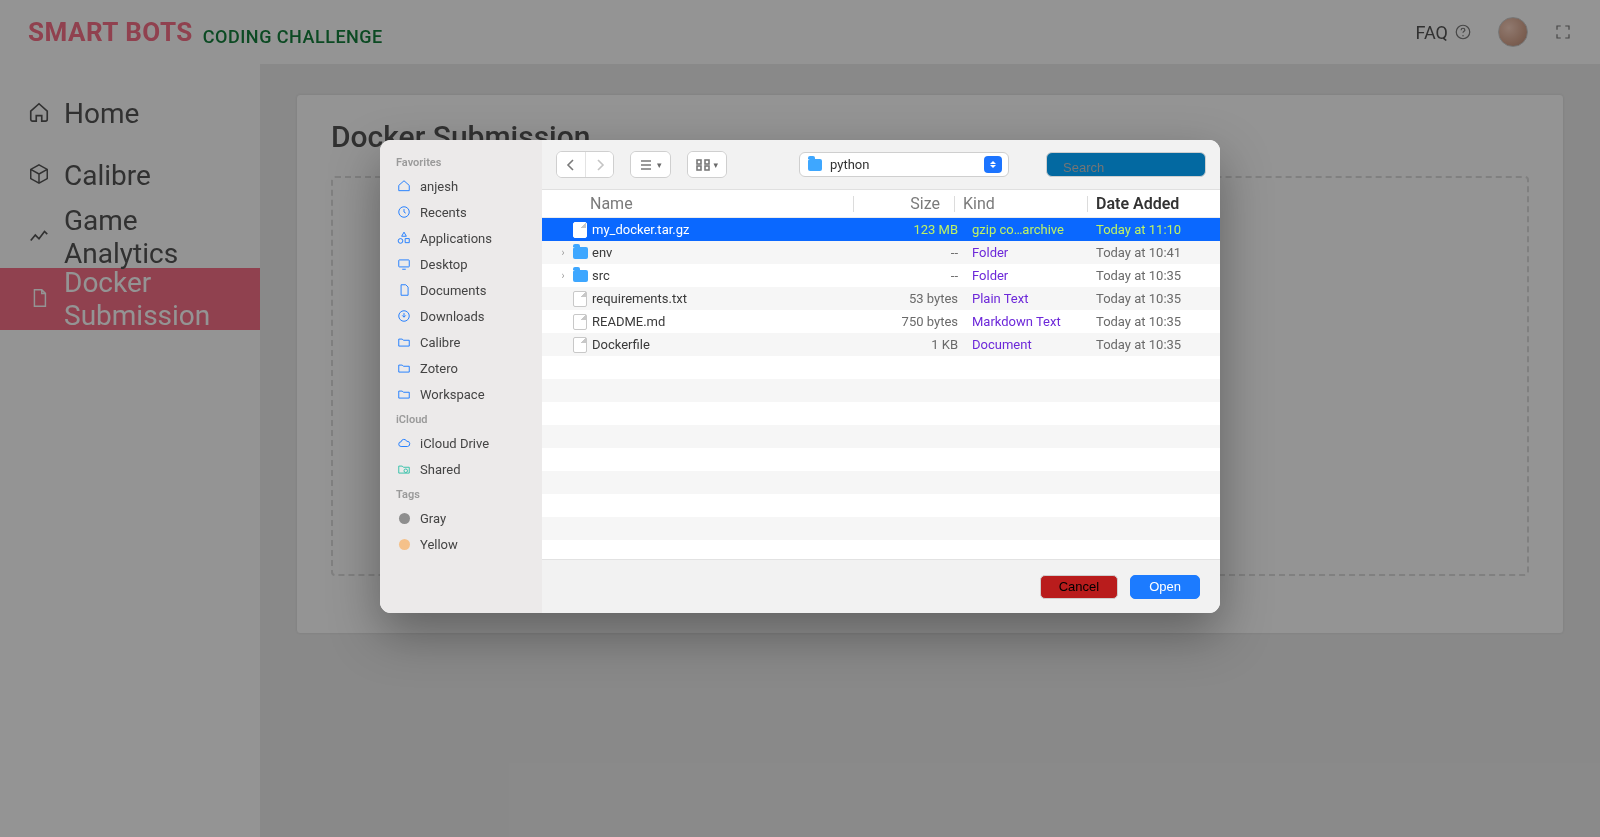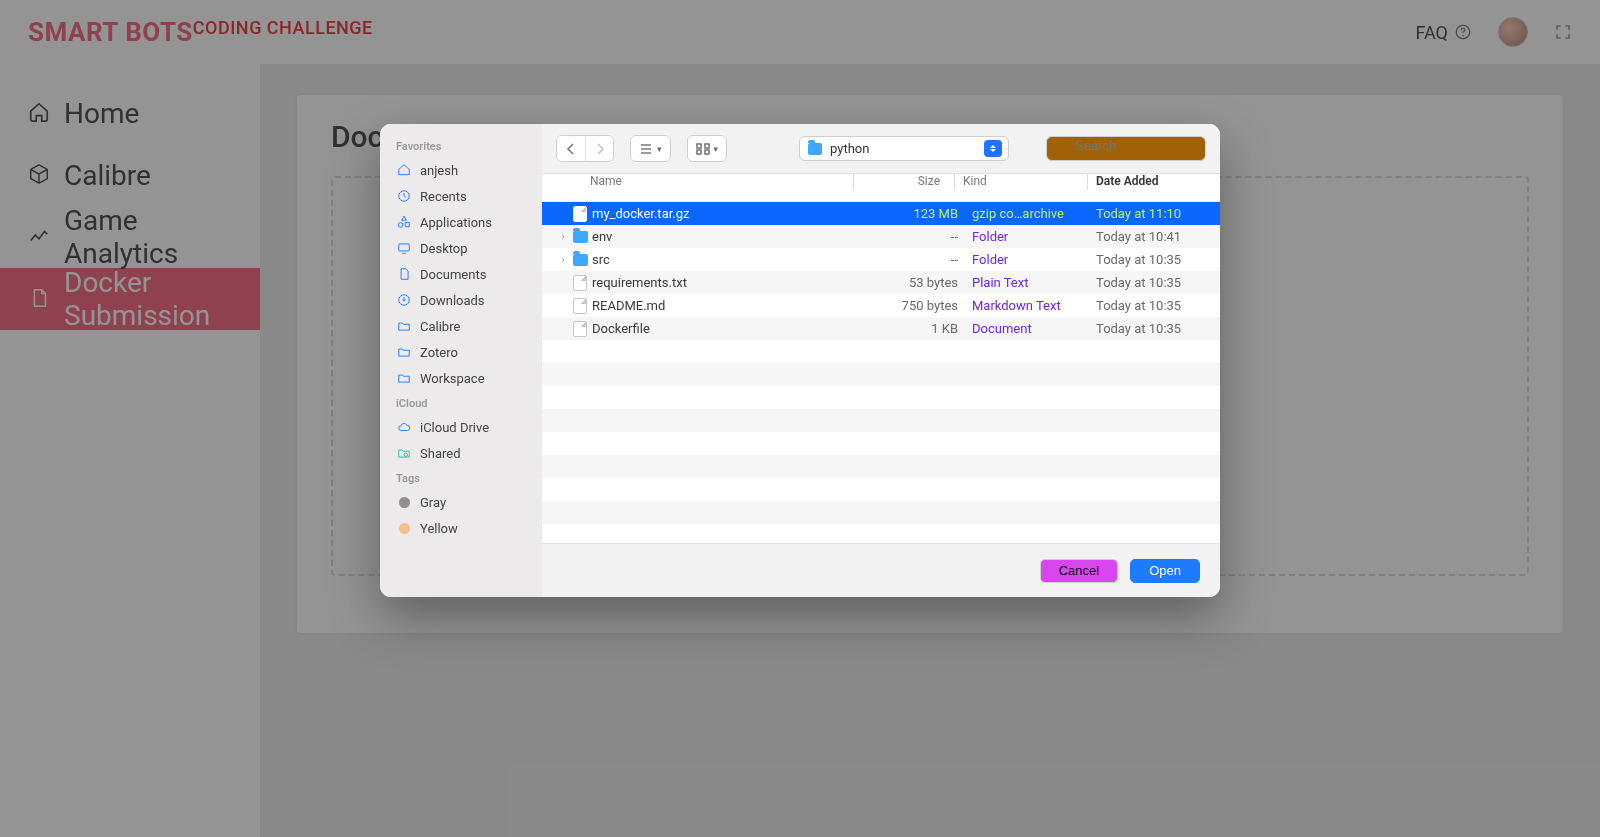--- a/index.html
+++ b/index.html
@@ -14,23 +14,23 @@
     --mac-sidebar-bg: #eceaea;
     --mac-row-alt: #f6f6f6;
     --mac-row-sel: #0a68ff;
   }
   * { box-sizing: border-box; }
   html, body { margin:0; padding:0; height:100%; font-family: -apple-system, BlinkMacSystemFont, "Segoe UI", Roboto, Helvetica, Arial, sans-serif; }
   body { width:1600px; height:837px; overflow:hidden; background: var(--page-bg); position:relative; }
 
   
   .header { height:64px; display:flex; align-items:center; padding:0 28px; background: var(--header-bg); }
-  .brand { display:flex; align-items:flex-start; }
+  .brand { display:flex; align-items:flex-end; gap:10px; }
   .brand-strong { color: var(--accent-pink); font-weight:700; font-size:26px; letter-spacing:0.5px; }
-  .brand-sub { color:#ef4444; font-weight:500; font-size:18px; letter-spacing:0.5px; }
+  .brand-sub { color:#15803d; font-weight:500; font-size:18px; letter-spacing:0.5px; }
   .header-spacer { flex:1; }
   .header-right { display:flex; align-items:center; gap:26px; color:#555; }
   .faq { display:flex; align-items:center; gap:6px; font-size:18px;margin-left:29px; }
   .avatar { width:30px; height:30px; border-radius:50%; background: radial-gradient(circle at 35% 35%, #f9d2c0, #d8a790 60%, #b98d7b); border:1px solid #ccc; }
   .expand-icon svg { display:block; }
 
   
   .layout { display:flex; height:calc(100% - 64px); }
   .sidebar { width:260px; background: var(--sidebar-bg); padding-top:18px; }
   .nav-item { display:flex; align-items:center; gap:14px; padding:0 28px; height:62px; font-size:28px; color:#555; cursor:pointer; }
@@ -40,21 +40,21 @@
   
   .main { flex:1; background:#ededed; padding:30px 36px; position:relative; overflow:auto; }
   .card { background:#fff; border:1px solid #e3e3e3; border-radius:4px; padding:24px 34px; min-height:540px; box-shadow:0 0 0 1px rgba(0,0,0,0.02); }
   .card h1 { margin:0 0 22px 0; font-size:30px; font-weight:500; color:#555; }
   .card-inner { border:2px dashed #dcdcdc; border-radius:4px; height:400px; }
 
   
   .dim { position:absolute; inset:0; background:rgba(0,0,0,0.42); z-index:10; }
 
   
-  .dialog { position:absolute; top:124px; left:50%; transform:translateX(-50%); width:840px; height:473px; background:#fff; border-radius:11px; box-shadow:0 20px 50px rgba(0,0,0,0.35); z-index:20; display:flex; overflow:hidden; }
+  .dialog { position:absolute; top:140px; left:50%; transform:translateX(-50%); width:840px; height:473px; background:#fff; border-radius:11px; box-shadow:0 20px 50px rgba(0,0,0,0.35); z-index:20; display:flex; overflow:hidden; }
 
   .mac-sidebar { width:162px; background: var(--mac-sidebar-bg); display:flex; flex-direction:column; padding:10px 0 0 0; font-size:13px; color:#444; overflow:hidden; }
   .mac-sb-section { padding:6px 16px 4px; font-size:11px; font-weight:600; color:#9a9a9a; }
   .mac-sb-item { display:flex; align-items:center; gap:8px; padding:5px 12px 5px 16px; cursor:pointer; }
   .mac-sb-item .icn { width:16px; height:16px; display:flex; align-items:center; justify-content:center; }
   .mac-sb-item .tagdot { width:11px; height:11px; border-radius:50%; }
 
   .mac-main { flex:1; display:flex; flex-direction:column; }
   .mac-toolbar { height:50px; background: var(--mac-panel-bg); border-bottom:1px solid #e0e0e0; display:flex; align-items:center; padding:0 14px; gap:16px; }
   .seg { display:flex; border:1px solid #cfcfcf; border-radius:6px; overflow:hidden; background:#fff; }
@@ -66,24 +66,24 @@
 
   .path-pill { display:flex; align-items:center; gap:8px; border:1px solid #cfcfcf; border-radius:6px; background:#fff; height:25px; padding:0 6px 0 8px; min-width:210px; }
   .path-pill .fld { width:14px; height:12px; background:#3ea7ff; border-radius:2px; position:relative; }
   .path-pill .fld::before { content:""; position:absolute; top:-3px; left:0; width:7px; height:3px; background:#3ea7ff; border-radius:2px 2px 0 0; }
   .path-pill .sel { margin-left:auto; width:18px; height:17px; border-radius:4px; background:#1c74ff; display:flex; flex-direction:column; align-items:center; justify-content:center; gap:1px; }
   .path-pill .sel .tri { width:0;height:0;border-left:3px solid transparent;border-right:3px solid transparent; }
   .path-pill .sel .up { border-bottom:3px solid #fff; }
   .path-pill .sel .dn { border-top:3px solid #fff; }
 
   .spacer { flex:1; }
-  .searchbox { display:flex; align-items:flex-start; gap:6px; border:1px solid #cfcfcf; border-radius:6px; background:#a16207; height:25px; padding:0 20px; width:160px; color:#9a9a9a; font-size:13px; }
+  .searchbox { display:flex; align-items:flex-end; gap:6px; border:1px solid #cfcfcf; border-radius:6px; background:#0369a1; height:25px; padding:0 8px; width:160px; color:#9a9a9a; font-size:13px; }
   .searchbox input { border:none; outline:none; flex:1; font-size:13px; background:transparent; }
 
-  .mac-cols { display:flex; align-items:flex-start; height:28px; font-size:12px; color:#7a7a7a; padding:0 0 0 48px; border-bottom:1px solid #ececec; background:#fff; }
+  .mac-cols { display:flex; align-items:center; height:28px; font-size:16px; color:#7a7a7a; padding:0 0 0 48px; border-bottom:1px solid #ececec; background:#fff; }
   .col-name { flex:1; }
   .col-size { width:92px; text-align:right; padding-right:14px; }
   .col-kind { width:124px; }
   .col-date { width:124px; font-weight:600; color:#333; }
   .col-sep { width:1px; height:16px; background:#dcdcdc; margin:0 8px 0 0; }
 
   .mac-files { flex:1; overflow:auto; background:#fff; }
   .frow { display:flex; align-items:center; height:23px; font-size:13px; color:#3a3a3a; padding-left:14px; }
   .frow.alt { background: var(--mac-row-alt); }
   .frow.sel { background: var(--mac-row-sel); color:#fff; }
@@ -98,21 +98,21 @@
   .frow.empty.alt { background: var(--mac-row-alt); }
   .frow.sel .fsize, .frow.sel .fkind, .frow.sel .fdate { color:#bef264; }
 
   .doc-icon { width:14px; height:16px; background:#fff; border:1px solid #c8c8c8; border-radius:2px; position:relative; }
   .doc-icon::after { content:""; position:absolute; top:0; right:0; width:5px; height:5px; background:linear-gradient(135deg,#fff 49%, #c8c8c8 50%); }
   .doc-icon.sel { border-color:#fff; background:#fff; }
   .folder-icon { width:15px; height:12px; background:#3ea7ff; border-radius:2px; position:relative; }
   .folder-icon::before { content:""; position:absolute; top:-3px; left:0; width:7px; height:3px; background:#3ea7ff; border-radius:2px 2px 0 0; }
 
   .mac-footer { height:54px; border-top:1px solid #e2e2e2; background: var(--mac-panel-bg); display:flex; align-items:center; justify-content:flex-end; gap:12px; padding:0 20px; }
-  .mac-btn { height:24px; padding:0 18px; border-radius:5px; border:1px solid #cfcfcf; background:#d946ef; font-size:13px; cursor:pointer; }
+  .mac-btn { height:24px; padding:0 18px; border-radius:5px; border:1px solid #cfcfcf; background:#b91c1c; font-size:13px; cursor:pointer; }
   .mac-btn.primary { background:#1c7bff; border-color:#1c7bff; color:#fff; font-weight:500; }
 
   
   .icn-stroke { stroke:#7a7a7a; stroke-width:1.6; fill:none; }
   .icn-blue { stroke:#1c7bff; fill:none; stroke-width:1.6; }
 </style>
 </head>
 <body>
 
 <div class="header">

